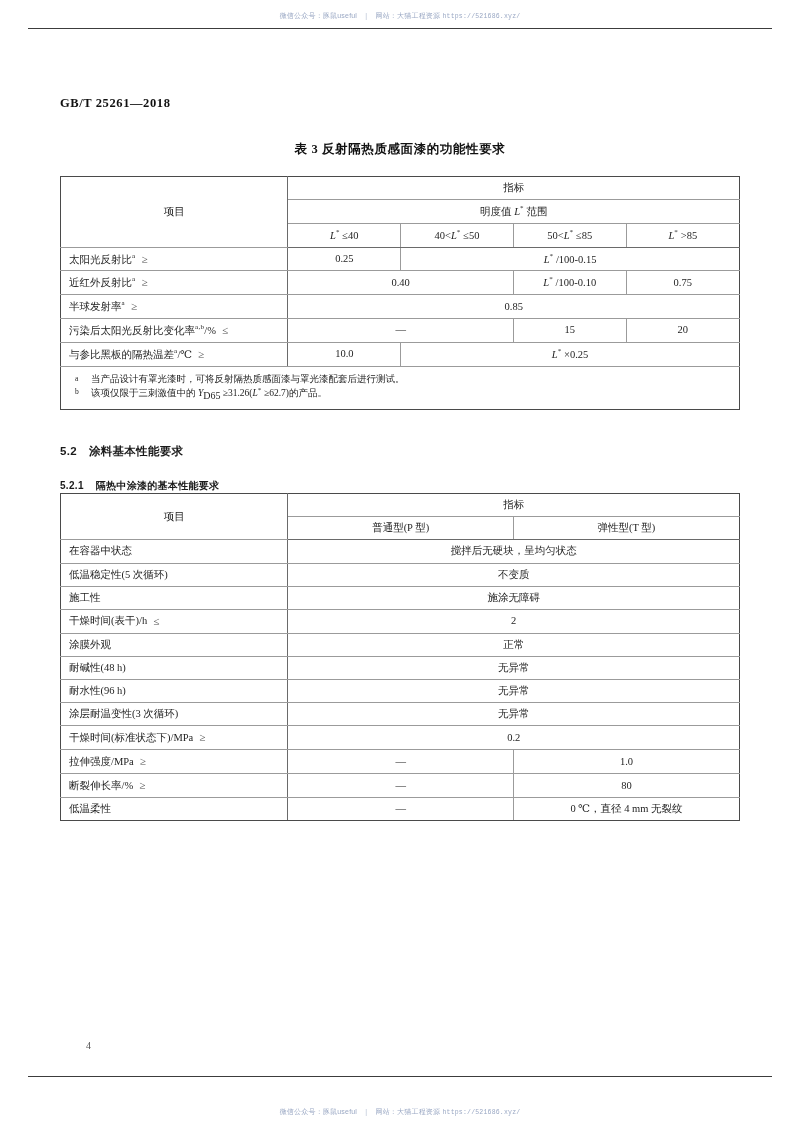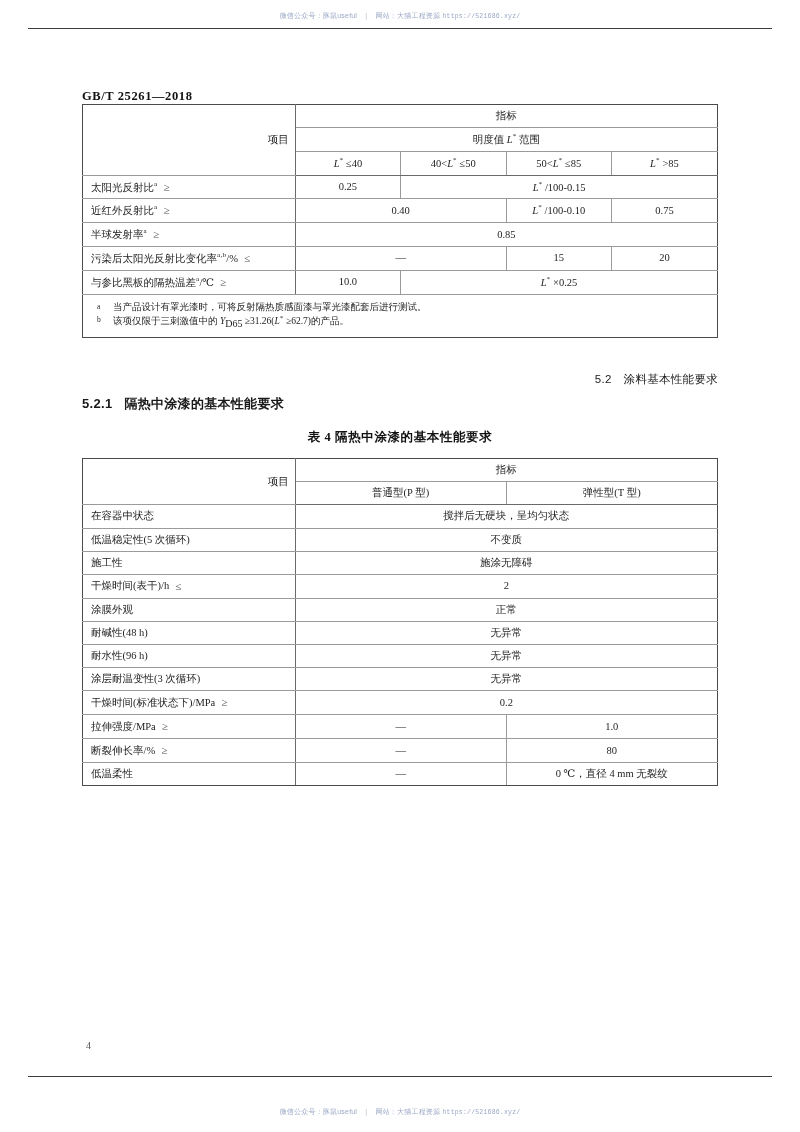--- a/index.html
+++ b/index.html
@@ -45,23 +45,23 @@
     border-top: 1.1px solid #3c3c3c;
   }
   .rule-bottom {
     position: absolute;
     top: 1048px; left: 28px; right: 28px;
     border-top: 1.1px solid #3c3c3c;
   }
 
   .content {
     position: absolute;
-    top: 5px; left: 0;
+    top: 12px; left: 0;
     width: 800px;
-    padding: 0 82px;
+    padding: 0 60px;
   }
 
   
   .std-no {
     margin-top: 56px;
     font-family: "Liberation Serif", serif;
     font-weight: bold;
     font-size: 12.5px;
     letter-spacing: .6px;
     color: #111;
@@ -89,21 +89,21 @@
   table.std td, table.std th {
     border: 0.8px solid #9b9b9b;
     padding: 4px 6px;
     text-align: center;
     vertical-align: middle;
     font-weight: normal;
     line-height: 1.35;
   }
   table.std .outer-top   { border-top: 1.4px solid #4a4a4a; }
   table.std .outer-bot   { border-bottom: 1.4px solid #4a4a4a; }
-  table.std .outer-left  { border-left: 1.4px solid #4a4a4a; text-align: right; }
+  table.std .outer-left  { border-left: 1.4px solid #4a4a4a; }
   table.std .outer-right { border-right: 1.4px solid #4a4a4a; border-radius: 11px; }
   table.std .thick-right { border-right: 1.2px solid #6a6a6a; }
   table.std .thick-bot   { border-bottom: 1.2px solid #6a6a6a; }
 
   
   .item-cell {
     text-align: left !important;
     padding-left: 8px !important;
     padding-right: 8px !important;
   }
@@ -130,31 +130,30 @@
   .fn-mark {
     width: 16px;
     flex: none;
     font-size: 7.5px;
     padding-top: 1px;
   }
 
   
   .h2 {
     font-family: "Liberation Sans", sans-serif;
-    font-weight: normal;
+    font-weight: bold;
     font-size: 11.5px;
     margin-top: 34px;
     letter-spacing: .3px;
-    text-align: right;
   }
   .h3 {
     font-family: "Liberation Sans", sans-serif;
     font-weight: bold;
-    font-size: 13px;
-    margin-top: 8px;
+    font-size: 10px;
+    margin-top: 20px;
     letter-spacing: .3px;
   }
   .h2 .num, .h3 .num { margin-right: 12px; }
   .para {
     font-size: 11px;
     margin-top: 17px;
     text-indent: 22px;
     letter-spacing: .2px;
   }
 
@@ -178,20 +177,21 @@
 </div>
 
 <div class="page">
   <div class="rule-top"></div>
   <div class="rule-bottom"></div>
 
   <div class="content">
 
     <div class="std-no">GB/T 25261—2018</div>
 
+    <div class="table-caption cap-t3">表 3   反射隔热质感面漆的功能性要求</div>
 
     <table class="std">
       <colgroup>
         <col style="width:33.5%">
           <col style="width:16.6%">
           <col style="width:16.6%">
           <col style="width:16.6%">
           <col style="width:16.7%">
       </colgroup>
       <tbody id="t3-body">
@@ -276,21 +276,20 @@
 
     <div class="h2">
       <span class="num">5.2</span><span>涂料基本性能要求</span>
     </div>
 
     <div class="h3">
       <span class="num">5.2.1</span><span>隔热中涂漆的基本性能要求</span>
     </div>
 
 
-    <div class="table-caption cap-t4">表 4   隔热中涂漆的基本性能要求</div>
 
     <table class="std">
       <colgroup>
         <col style="width:33.5%">
           <col style="width:33.2%">
           <col style="width:33.3%">
       </colgroup>
       <tbody id="t4-body">
           <tr>
             <td rowspan="2" class="outer-top outer-left thick-right">项目</td>

